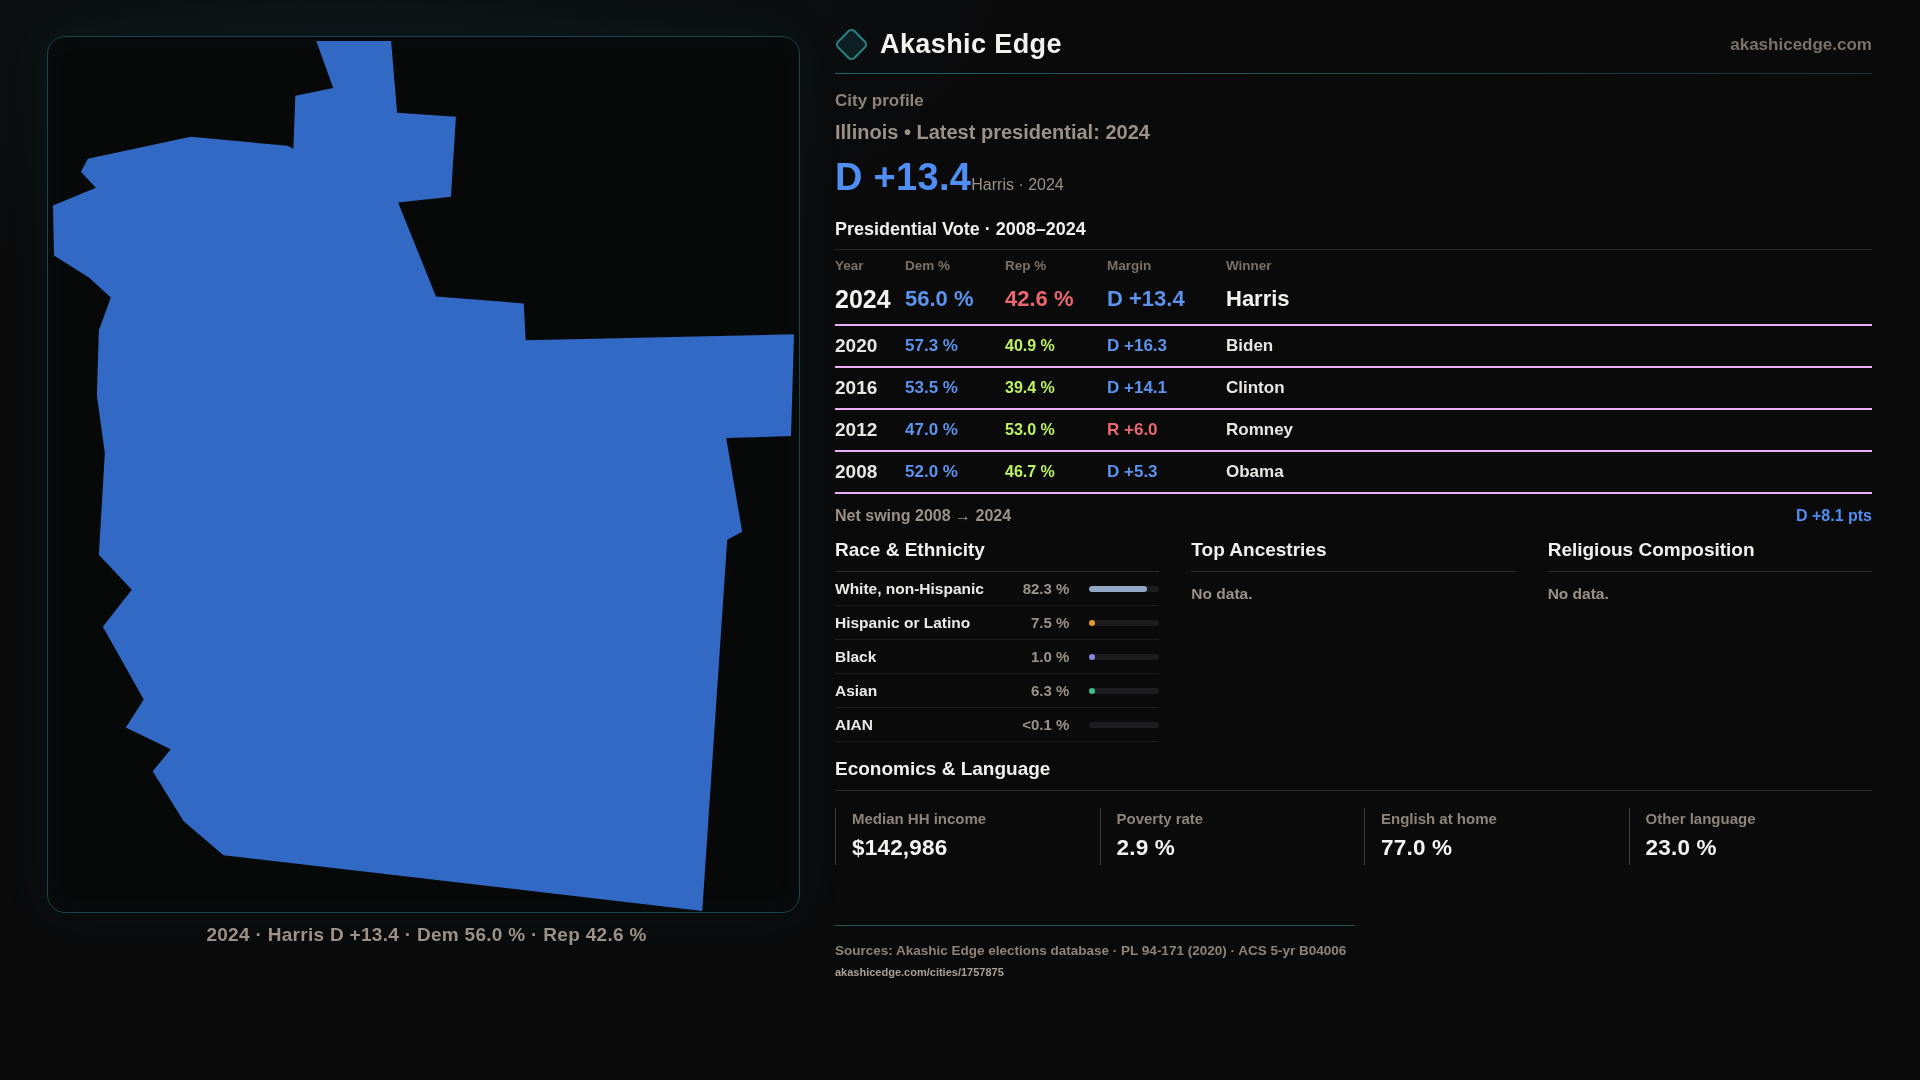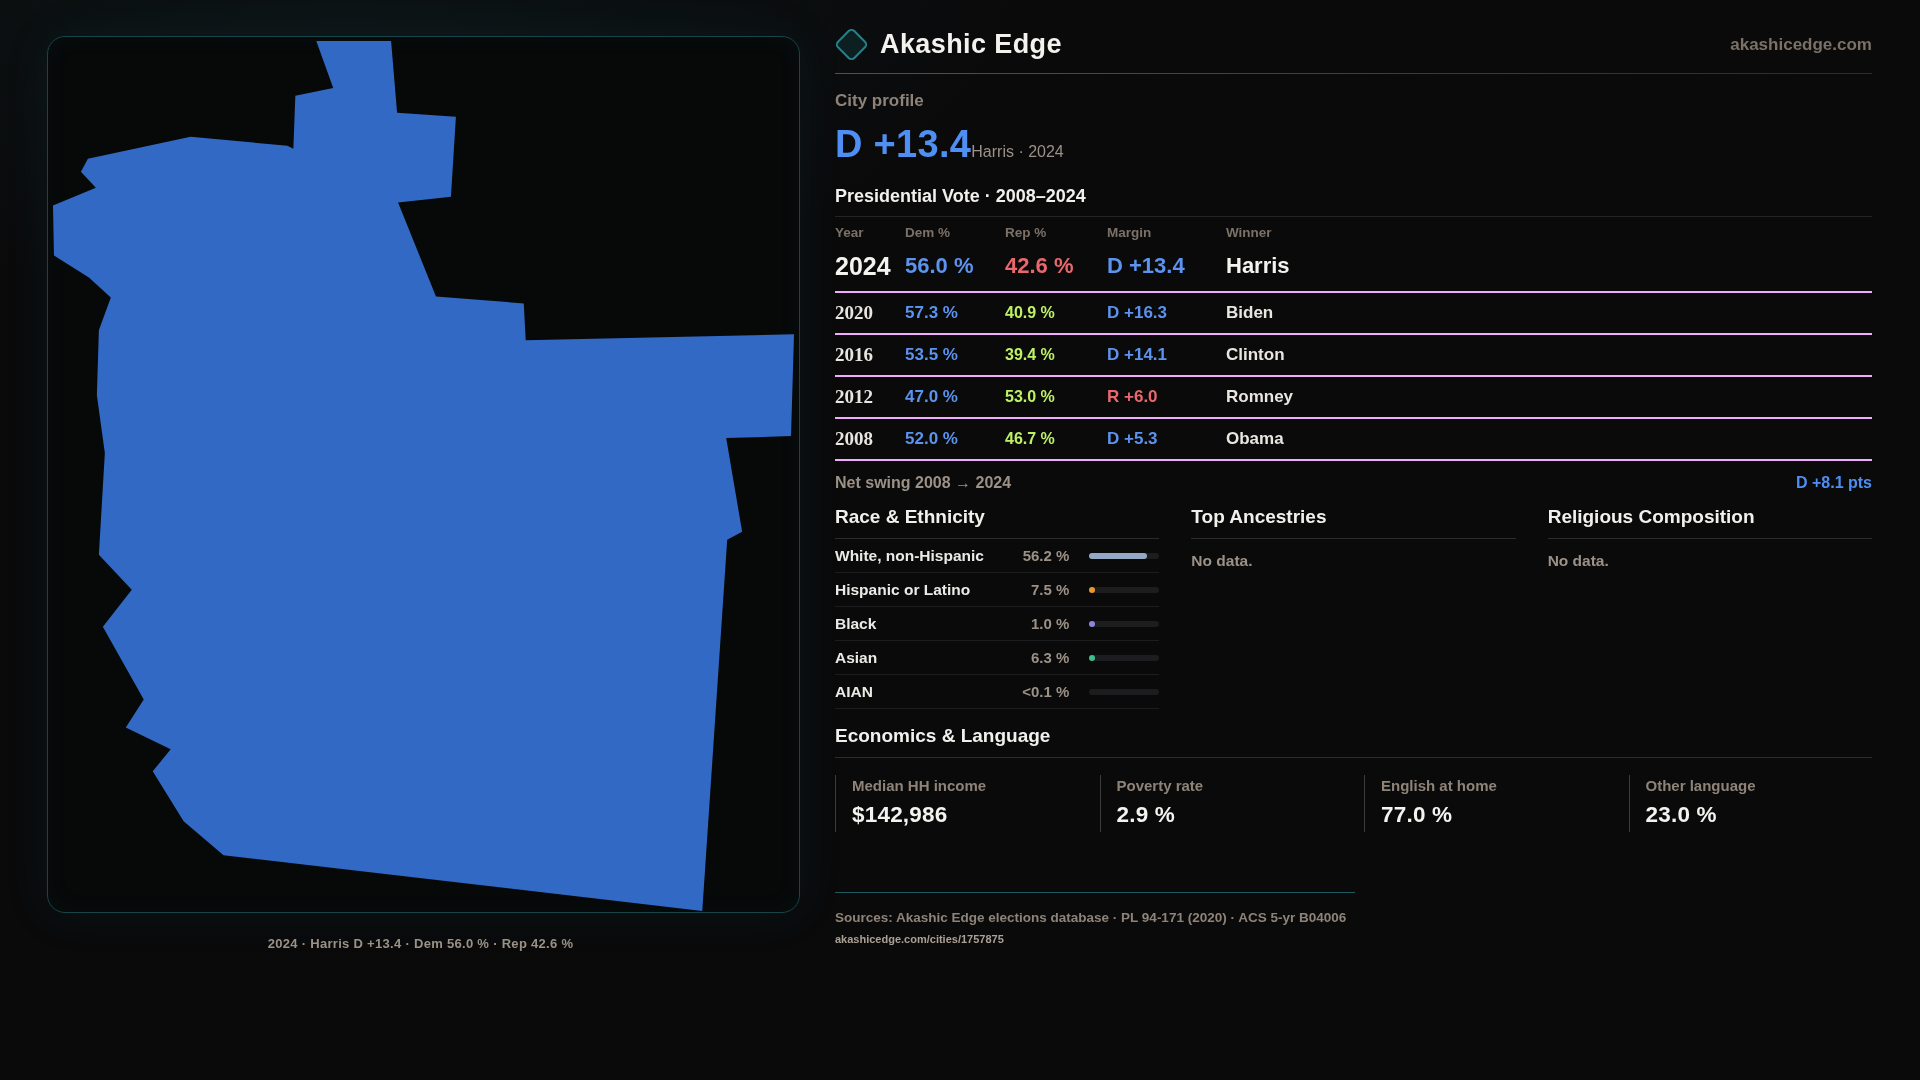--- a/index.html
+++ b/index.html
@@ -16,23 +16,23 @@
   .map-panel {
     position:absolute; left:47px; top:36px; width:753px; height:877px;
     background:#070909;
     border:1px solid #18444a;
     border-radius:18px;
     box-shadow:0 0 46px rgba(34,116,126,.10), inset 0 0 24px rgba(34,116,126,.05);
     overflow:hidden;
   }
   .map-panel svg { display:block; width:100%; height:100%; }
   .map-caption {
-    position:absolute; left:44px; top:924px; width:753px;
-    text-align:center; font-size:13px; font-weight:600;
-    color:#9b9186; letter-spacing:.3px;margin-top:12px;
+    position:absolute; left:50px; top:924px; width:753px;
+    text-align:center; font-size:19px; font-weight:600;
+    color:#9b9186; letter-spacing:.3px;
   }
 
   
   .content { position:absolute; left:835px; top:28px; width:1037px; }
 
   .hdr { display:flex; align-items:center; }
   .diamond {
     width:25px; height:25px; transform:rotate(45deg);
     border:2.5px solid #2a7f86; border-radius:5px;
     background:rgba(18,48,52,.55); margin:4px 16px 4px 4px; flex:0 0 auto;
@@ -55,21 +55,21 @@
   .vt-row { display:grid; grid-template-columns:70px 100px 102px 119px 1fr; align-items:center; border-bottom:2px solid #f0abfc; }
   .vt-head { height:24px; border-bottom:none; padding-top:6px; }
   .vt-head span { font-size:13.5px; font-weight:600; color:#7b7166; }
   .vt-row.big { height:52px; }
   .vt-row.reg { height:42px; }
   .big .c-year   { font-size:25px; font-weight:700; color:#f5f3f0; }
   .big .c-dem    { font-size:22px; font-weight:700; color:#5b93ee; }
   .big .c-rep    { font-size:22px; font-weight:700; color:#e9676d; }
   .big .c-margin { font-size:22px; font-weight:700; }
   .big .c-winner { font-size:22px; font-weight:700; color:#f5f3f0; }
-  .reg .c-year   { font-size:19px; font-weight:700; color:#e9e6e2;font-family:Liberation Serif, serif; }
+  .reg .c-year   { font-size:19px; font-weight:700; color:#e9e6e2; }
   .reg .c-dem    { font-size:17px; font-weight:700; color:#5b93ee; }
   .reg .c-rep    { font-size:16px; font-weight:700; color:#bef264; }
   .reg .c-margin { font-size:17px; font-weight:700; }
   .reg .c-winner { font-size:17px; font-weight:700; color:#e9e6e2; }
   .c-margin[data-party="D"] { color:#5b93ee; }
   .c-margin[data-party="R"] { color:#e9676d; }
 
   .netswing { display:flex; align-items:center; padding:13px 0 10px; }
   .netswing-label { font-size:16px; font-weight:600; color:#9b9186; }
   .netswing-value { margin-left:auto; font-size:16px; font-weight:700; color:#4f8ef2; }
@@ -108,20 +108,21 @@
 <div class="content">
 
   <div class="hdr">
     <span class="diamond"></span>
     <span class="brand">Akashic Edge</span>
     <a class="domain" href="#">akashicedge.com</a>
   </div>
   <div class="rule-teal"></div>
 
   <div class="kicker">City profile</div>
+  <div class="subtitle">Illinois • Latest presidential: 2024</div>
 
   <div class="margin-line">
     <span class="margin-big">D +13.4</span>
     <span class="margin-ctx">Harris · 2024</span>
   </div>
 
   <div class="table-title">Presidential Vote · 2008–2024</div>
 
   <div class="vt">
     <div class="vt-row vt-head">
@@ -172,21 +173,21 @@
   <div class="netswing">
     <span class="netswing-label">Net swing 2008 → 2024</span>
     <span class="netswing-value">D +8.1 pts</span>
   </div>
 
   <div class="cols3">
     <div>
       <div class="sec-h">Race &amp; Ethnicity</div>
       <div class="race-row">
         <span class="race-label">White, non-Hispanic</span>
-        <span class="race-value">56.2 %</span>
+        <span class="race-value">82.3 %</span>
         <span class="race-bar">
             <span class="race-fill" style="width: 57.61px; background: rgb(147, 168, 197);"></span>
           </span>
       </div>
       <div class="race-row">
         <span class="race-label">Hispanic or Latino</span>
         <span class="race-value">7.5 %</span>
         <span class="race-bar">
             <span class="race-fill" style="width: 6px; background: rgb(232, 153, 43);"></span>
           </span>

